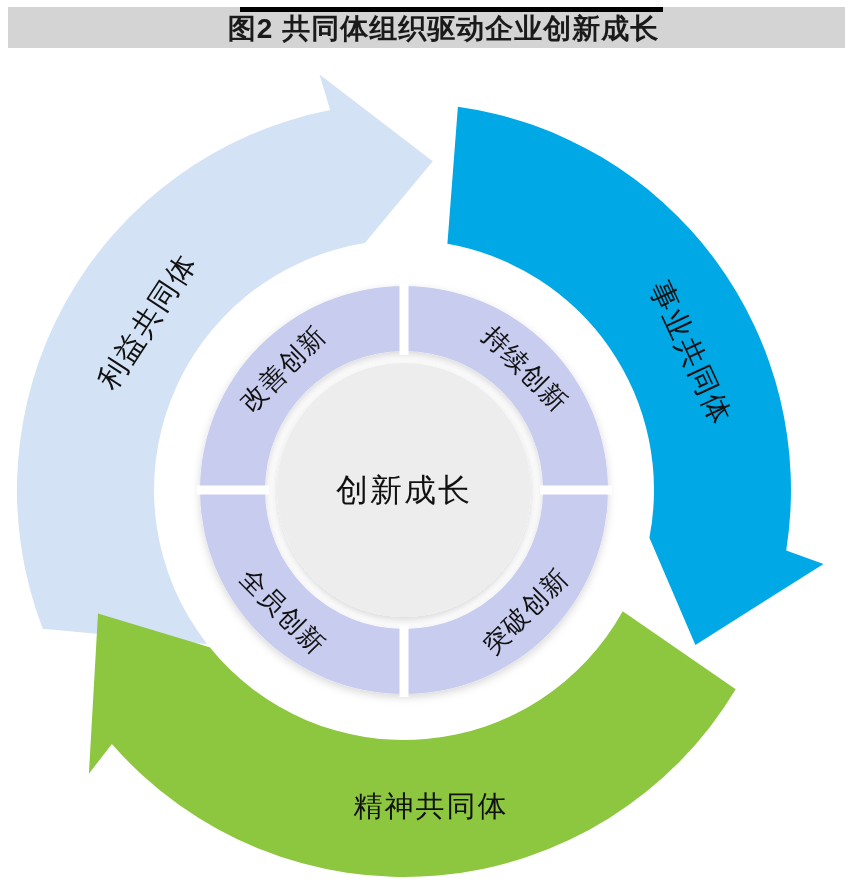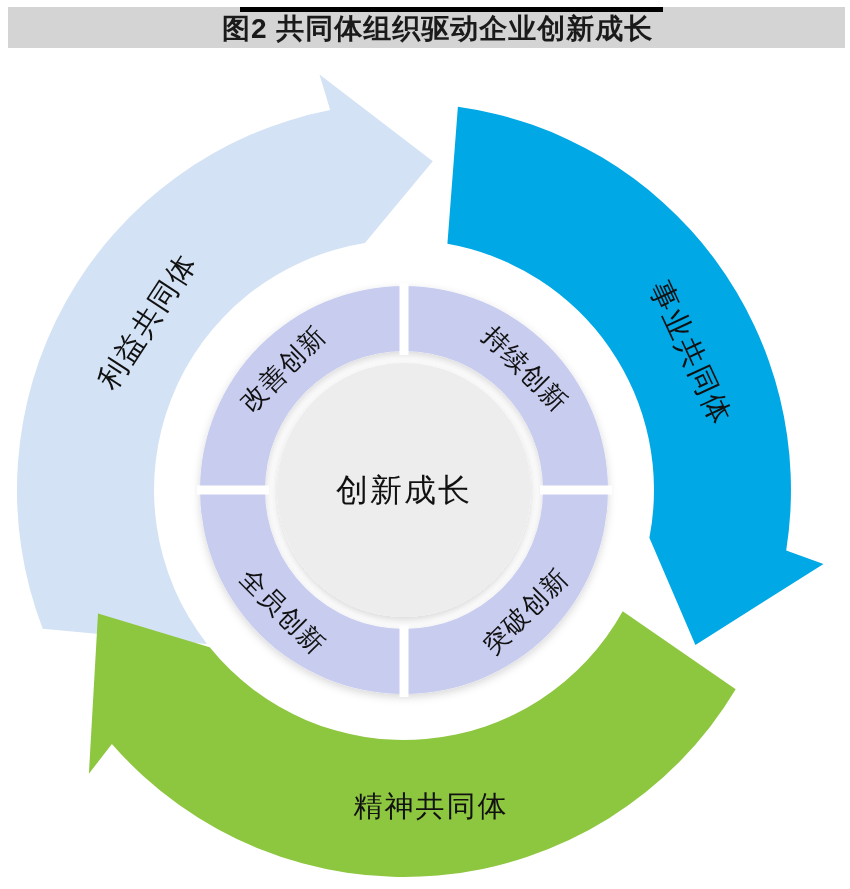--- a/index.html
+++ b/index.html
@@ -1,20 +1,20 @@
 <!DOCTYPE html>
 <html><head>
 <meta charset="utf-8">
 <style>
   html,body{margin:0;padding:0;background:#ffffff;}
   .page{position:relative;width:850px;height:889px;background:#ffffff;overflow:hidden;
         font-family:"Liberation Sans", sans-serif;}
   .title-band{position:absolute;left:8px;top:7px;width:837px;height:41px;background:#d4d4d4;}
   .title-topbar{position:absolute;left:232px;top:0;width:423px;height:5px;background:#000000;}
-  .title-text{position:absolute;left:222px;top:10px;width:443px;text-align:left;
+  .title-text{position:absolute;left:222px;top:10px;width:443px;text-align:center;
               font-size:28px;font-weight:bold;color:#1a1a1a;letter-spacing:1px;white-space:nowrap;}
   svg{position:absolute;left:0;top:0;}
   text{font-family:"Liberation Sans", sans-serif;fill:#111111;}
   .seg-label{font-size:26px;letter-spacing:1px;}
   .outer-label{font-size:29px;letter-spacing:2px;}
   .center-label{font-size:32px;letter-spacing:2px;}
 </style>
 </head>
 <body>
 

